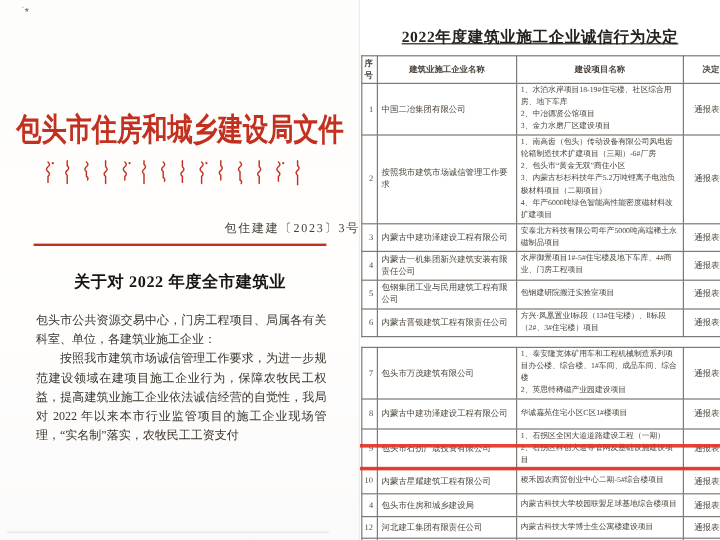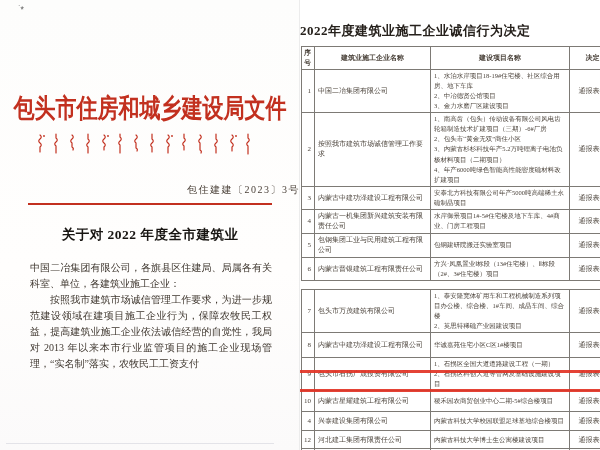--- a/index.html
+++ b/index.html
@@ -38,22 +38,22 @@
   .doc-body p{margin:0;}
   .doc-body p.indent{text-indent:2em;}
   
   .seam{position:absolute;left:299px;top:0;width:1px;height:450px;background:#ececec;}
   
   .page-right{
     position:absolute;left:300px;top:0;width:300px;height:450px;background:#ffffff;
     overflow:hidden;
   }
   .table-title{
-    margin-top:22px;font-size:13px;font-weight:700;
-    color:#26211c;letter-spacing:.5px;white-space:nowrap;
+    margin-top:22px;text-align:center;font-size:13px;font-weight:700;
+    color:#26211c;letter-spacing:.5px;white-space:nowrap;text-decoration:underline;
   }
   table.decision{
     border-collapse:collapse;table-layout:fixed;width:314px;margin-left:1px;
     color:#4c443c;
   }
   table.sec1{margin-top:6px;}
   table.sec2{margin-top:8px;}
   table.decision col.c-num{width:13px;}
   table.decision col.c-company{width:116px;}
   table.decision col.c-project{width:139px;}
@@ -105,22 +105,22 @@
     </svg>
 
     <div class="doc-number">包住建建〔2023〕3号</div>
     <div class="red-rule"></div>
 
     <div class="doc-heading">
       <div>关于对 2022 年度全市建筑业</div>
     </div>
 
     <div class="doc-body">
-      <p>中国二冶集团有限公司，各旗县区住建局、局属各有关科室、单位，各建筑业施工企业：</p>
-      <p class="indent">按照我市建筑市场诚信管理工作要求，为进一步规范建设领域在建项目施工企业行为，保障农牧民工权益，提高建筑业施工企业依法诚信经营的自觉性，我局对 2013 年以来本市行业监管项目的施工企业现场管理，“实名制”落实，农牧民工工资支付</p>
+      <p>包头市公共资源交易中心，门房工程项目、局属各有关科室、单位，各建筑业施工企业：</p>
+      <p class="indent">按照我市建筑市场诚信管理工作要求，为进一步规范建设领域在建项目施工企业行为，保障农牧民工权益，提高建筑业施工企业依法诚信经营的自觉性，我局对 2022 年以来本市行业监管项目的施工企业现场管理，“实名制”落实，农牧民工工资支付</p>
     </div>
 
     <div class="edge-bottom"></div>
   </div>
 
   <div class="seam"></div>
 
   <div class="page-right">
     <div class="table-title">2022年度建筑业施工企业诚信行为决定</div>
 
@@ -211,21 +211,21 @@
         <td class="decision-cell">通报表扬</td>
       </tr>
       <tr style="height:21px;">
         <td class="num">10</td>
         <td class="company">内蒙古星耀建筑工程有限公司</td>
         <td class="project">稷禾园农商贸创业中心二期-5#综合楼项目</td>
         <td class="decision-cell">通报表扬</td>
       </tr>
       <tr style="height:19px;">
         <td class="num">4</td>
-        <td class="company">兴泰建设集团有限公司</td>
+        <td class="company">包头市住房和城乡建设局</td>
         <td class="project">内蒙古科技大学校园联盟足球基地综合楼项目</td>
         <td class="decision-cell">通报表扬</td>
       </tr>
       <tr style="height:18px;">
         <td class="num">12</td>
         <td class="company">河北建工集团有限责任公司</td>
         <td class="project">内蒙古科技大学博士生公寓楼建设项目</td>
         <td class="decision-cell">通报表扬</td>
       </tr>
       <tr style="height:19px;">

